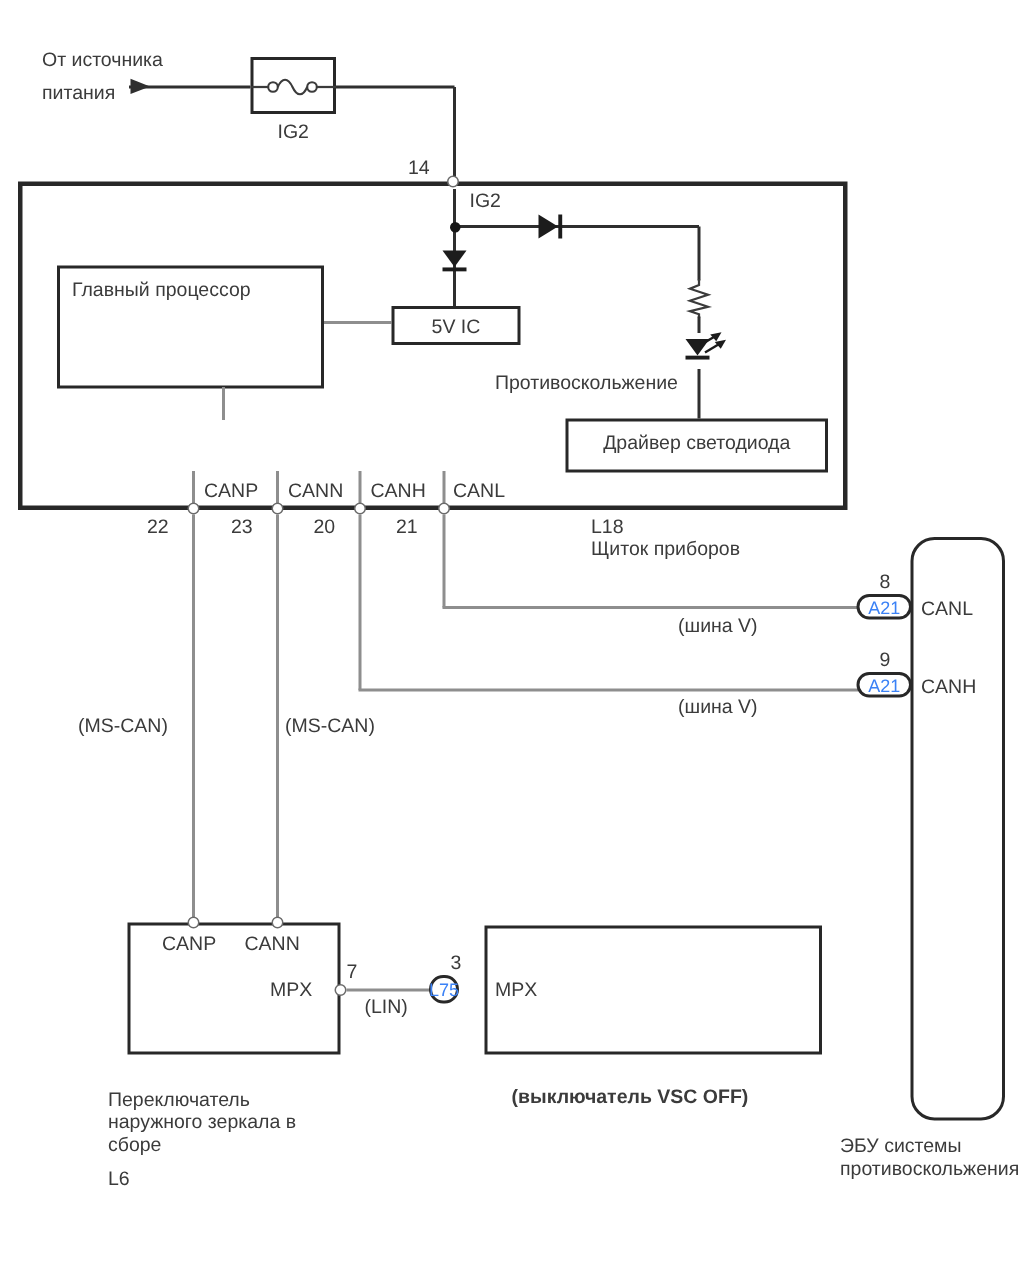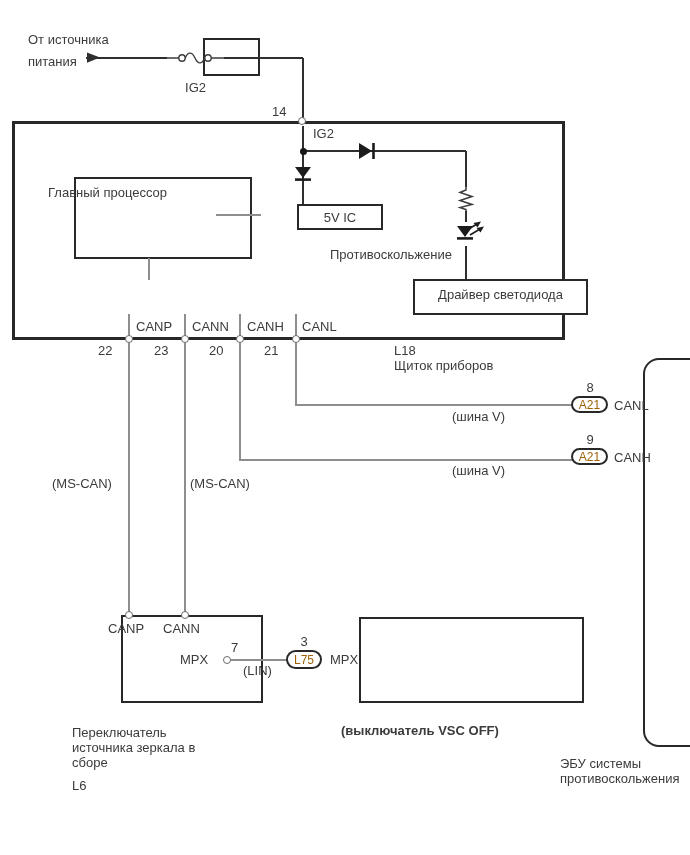--- a/index.html
+++ b/index.html
@@ -1,31 +1,31 @@
 <!DOCTYPE html>
 <html><head>
 <meta charset="utf-8">
 <style>
   html,body{margin:0;padding:0;background:#fff;}
   #canvas{position:relative;width:690px;height:855px;background:#ffffff;overflow:hidden;
           font-family:"Liberation Sans","DejaVu Sans",sans-serif;}
   .t{position:absolute;font-size:13px;color:#3b3b3b;white-space:nowrap;line-height:15px;}
   .ctr{text-align:center;}
-  .box{position:absolute;border:2.5px solid #282828;background:#fff;box-sizing:border-box;margin-left:36px;}
+  .box{position:absolute;border:2.5px solid #282828;background:#fff;box-sizing:border-box;}
   .bigbox{position:absolute;border:3px solid #282828;background:#fff;box-sizing:border-box;}
   .flexc{display:flex;align-items:center;justify-content:center;font-size:13px;color:#3b3b3b;}
   .wh{position:absolute;height:1.6px;background:#8e8e8e;}
   .wv{position:absolute;width:1.6px;background:#8e8e8e;}
   .bh{position:absolute;height:1.6px;background:#2f2f2f;}
   .bv{position:absolute;width:1.6px;background:#2f2f2f;}
   .pin{position:absolute;width:8px;height:8px;border:1.4px solid #6b6b6b;border-radius:50%;
        background:#fff;box-sizing:border-box;z-index:5;}
   .dot{position:absolute;width:7px;height:7px;border-radius:50%;background:#161616;z-index:4;}
   .oval{position:absolute;border:2px solid #282828;border-radius:10px;background:#fff;
-        box-sizing:border-box;font-size:12px;color:#a16207;display:flex;align-items:center;
+        box-sizing:border-box;font-size:12px;color:#3b82f6;display:flex;align-items:center;
         justify-content:center;z-index:6;}
   svg{position:absolute;overflow:visible;}
   .num{text-align:left;}
 </style>
 </head>
 <body>
 
 <div id="canvas">
 
   <div class="t" style="left:28px;top:32px;">От источника</div>
@@ -146,27 +146,27 @@
   <div class="pin" style="left:181px;top:611px;"></div>
   <div class="t" style="left:108px;top:621px;">CANP</div>
   <div class="t" style="left:163px;top:621px;">CANN</div>
   <div class="t num" style="left:180px;top:652px;width:41px;">MPX</div>
   <div class="t" style="left:231px;top:640px;">7</div>
   <div class="pin" style="left:223px;top:656px;"></div>
 
   <div class="wh" style="left:231px;top:659px;width:56px;"></div>
   <div class="t" style="left:243px;top:663px;">(LIN)</div>
   <div class="t ctr" style="left:286px;top:634px;width:36px;">3</div>
-  <div class="oval" style="left:286px;top:650px;width:36px;height:19px;border-width:2.5px;align-items:flex-end;">
+  <div class="oval" style="left:286px;top:650px;width:20px;height:19px;border-width:2.5px;align-items:flex-end;">
     <span>L75</span>
   </div>
 
   <div class="box" style="left:323px;top:617px;width:225px;height:86px;"></div>
   <div class="t" style="left:330px;top:652px;">MPX</div>
   <div class="t" style="left:341px;top:723px;font-weight:bold;">(выключатель VSC OFF)</div>
 
   <div class="t" style="left:72px;top:730px;margin-top:48px;">L6</div>
   <div class="t" style="left:72px;top:725px;">Переключатель</div>
-  <div class="t" style="left:72px;top:740px;">источника зеркала в</div>
+  <div class="t" style="left:72px;top:740px;">наружного зеркала в</div>
   <div class="t" style="left:72px;top:755px;">сборе</div>
 
   <div class="pin" style="left:298px;top:117px;"></div>
 </div>
 
 </body></html>

